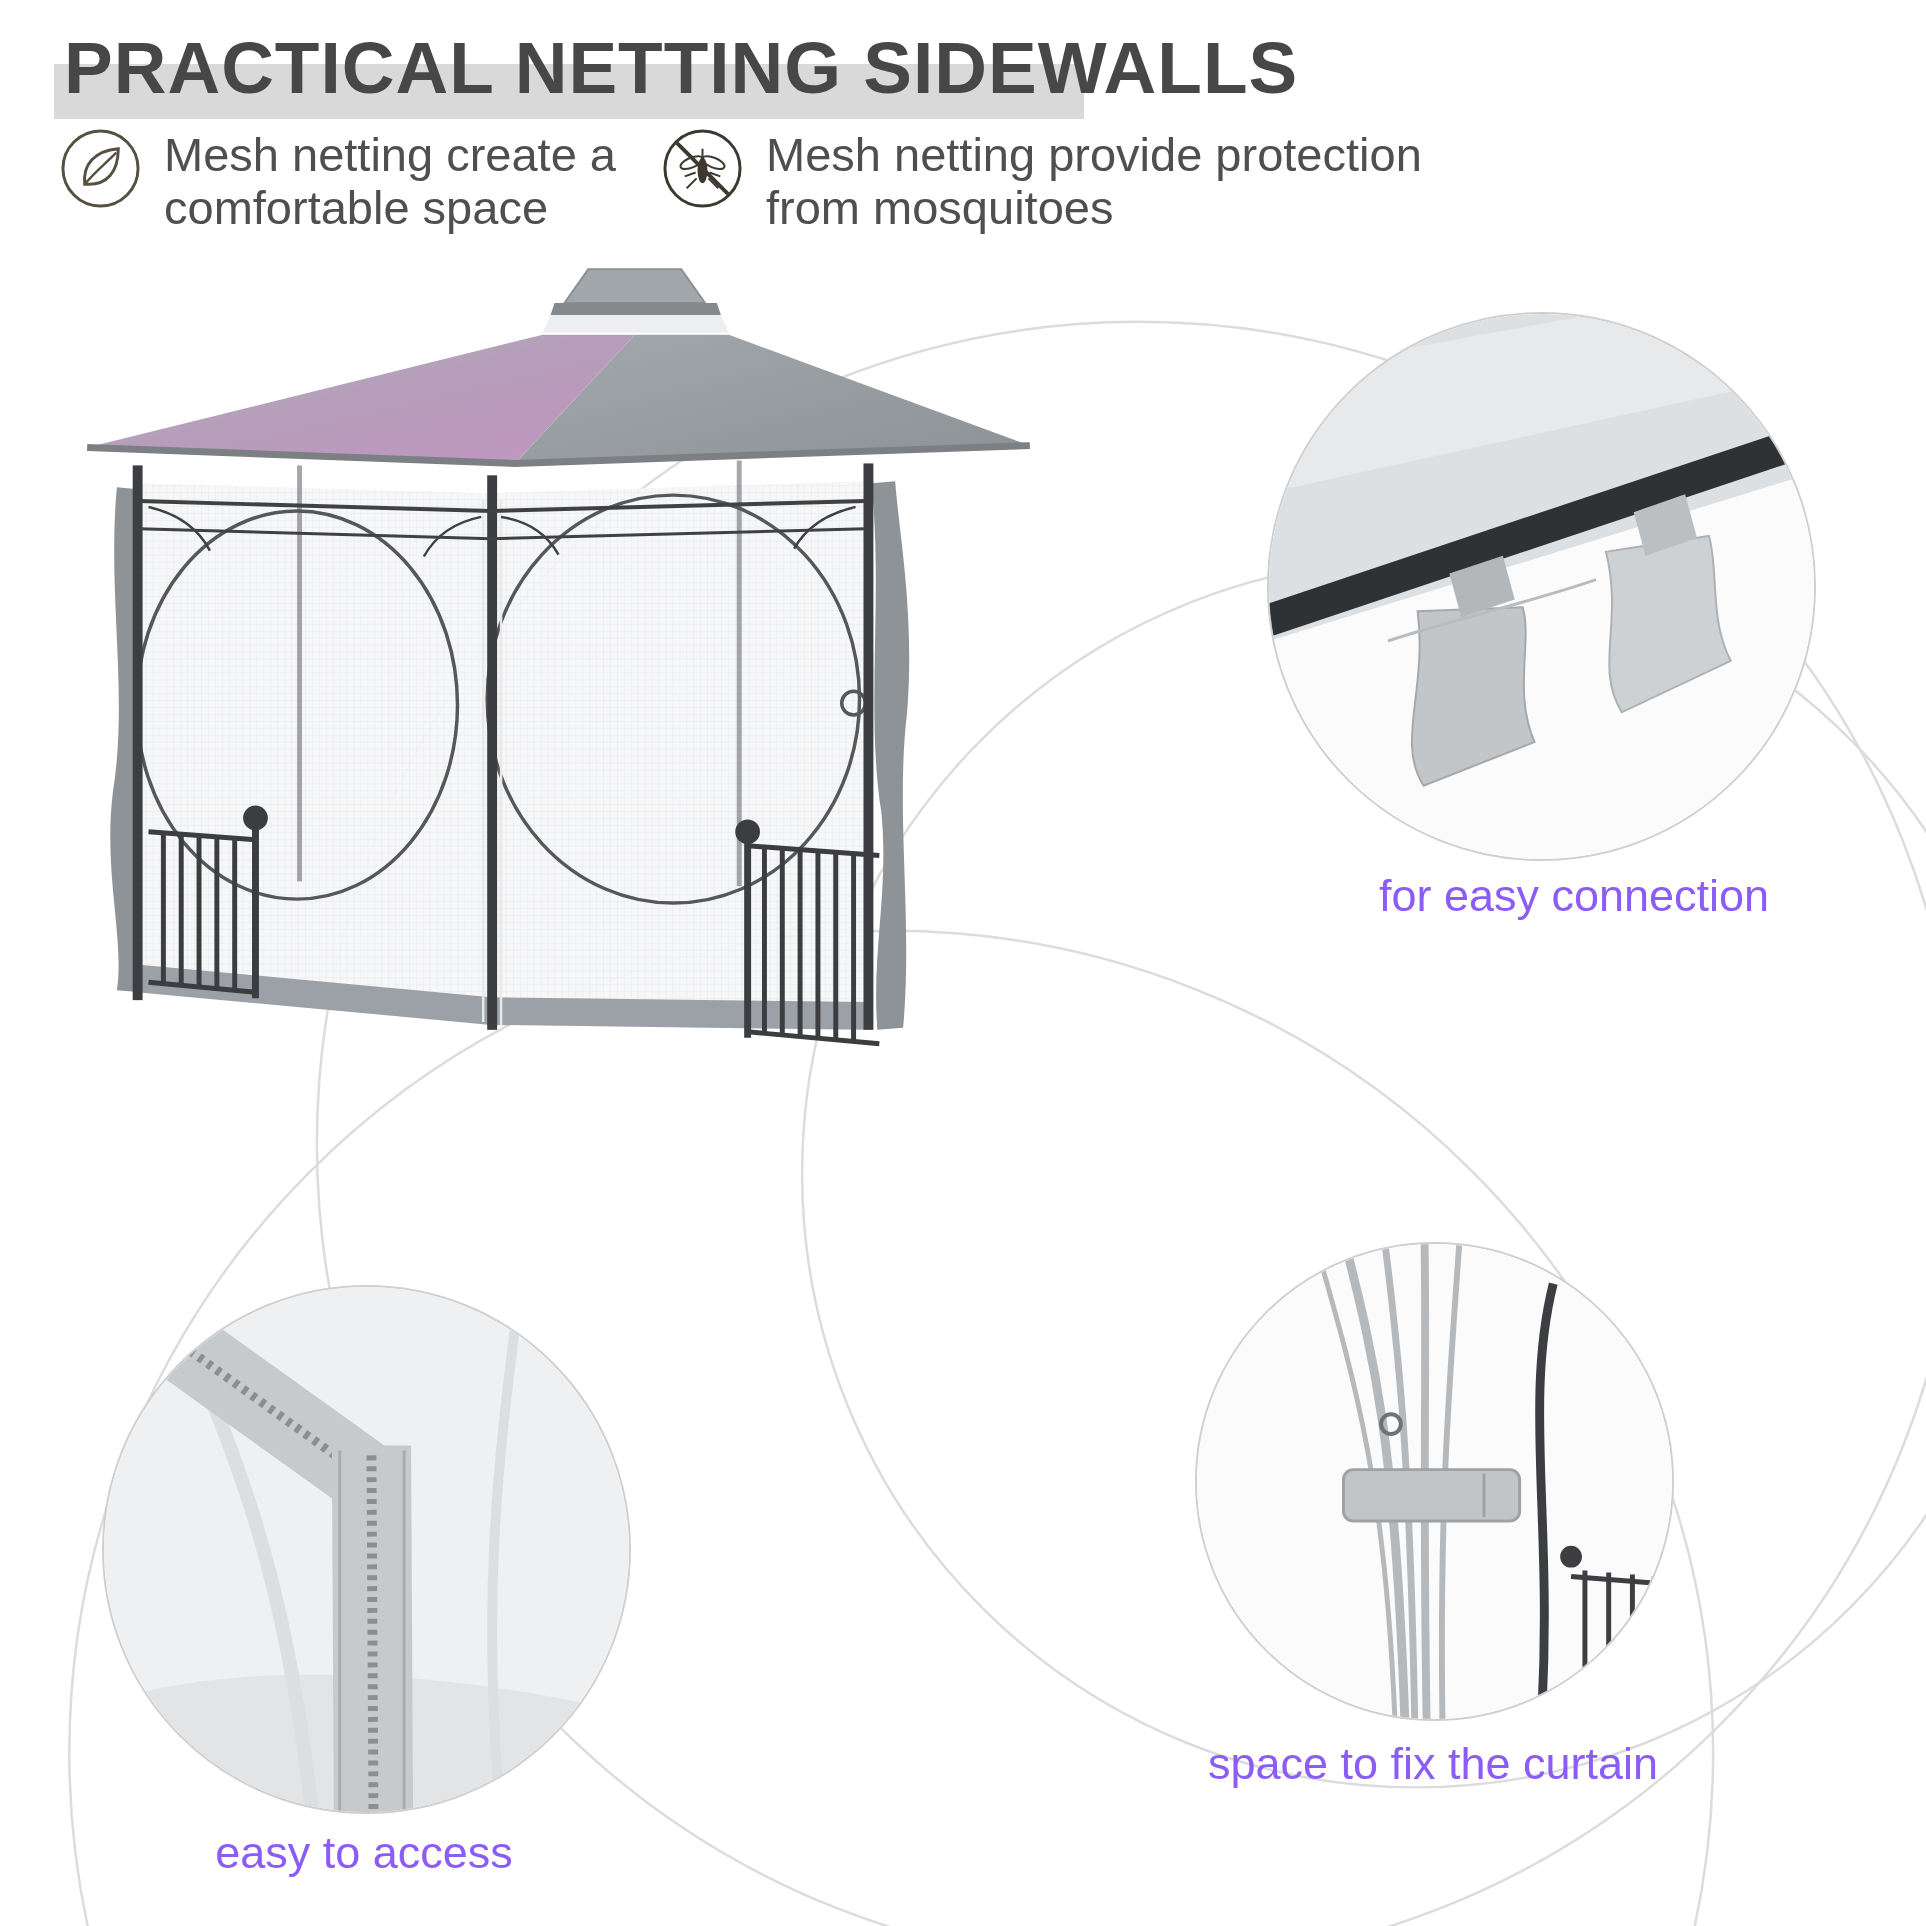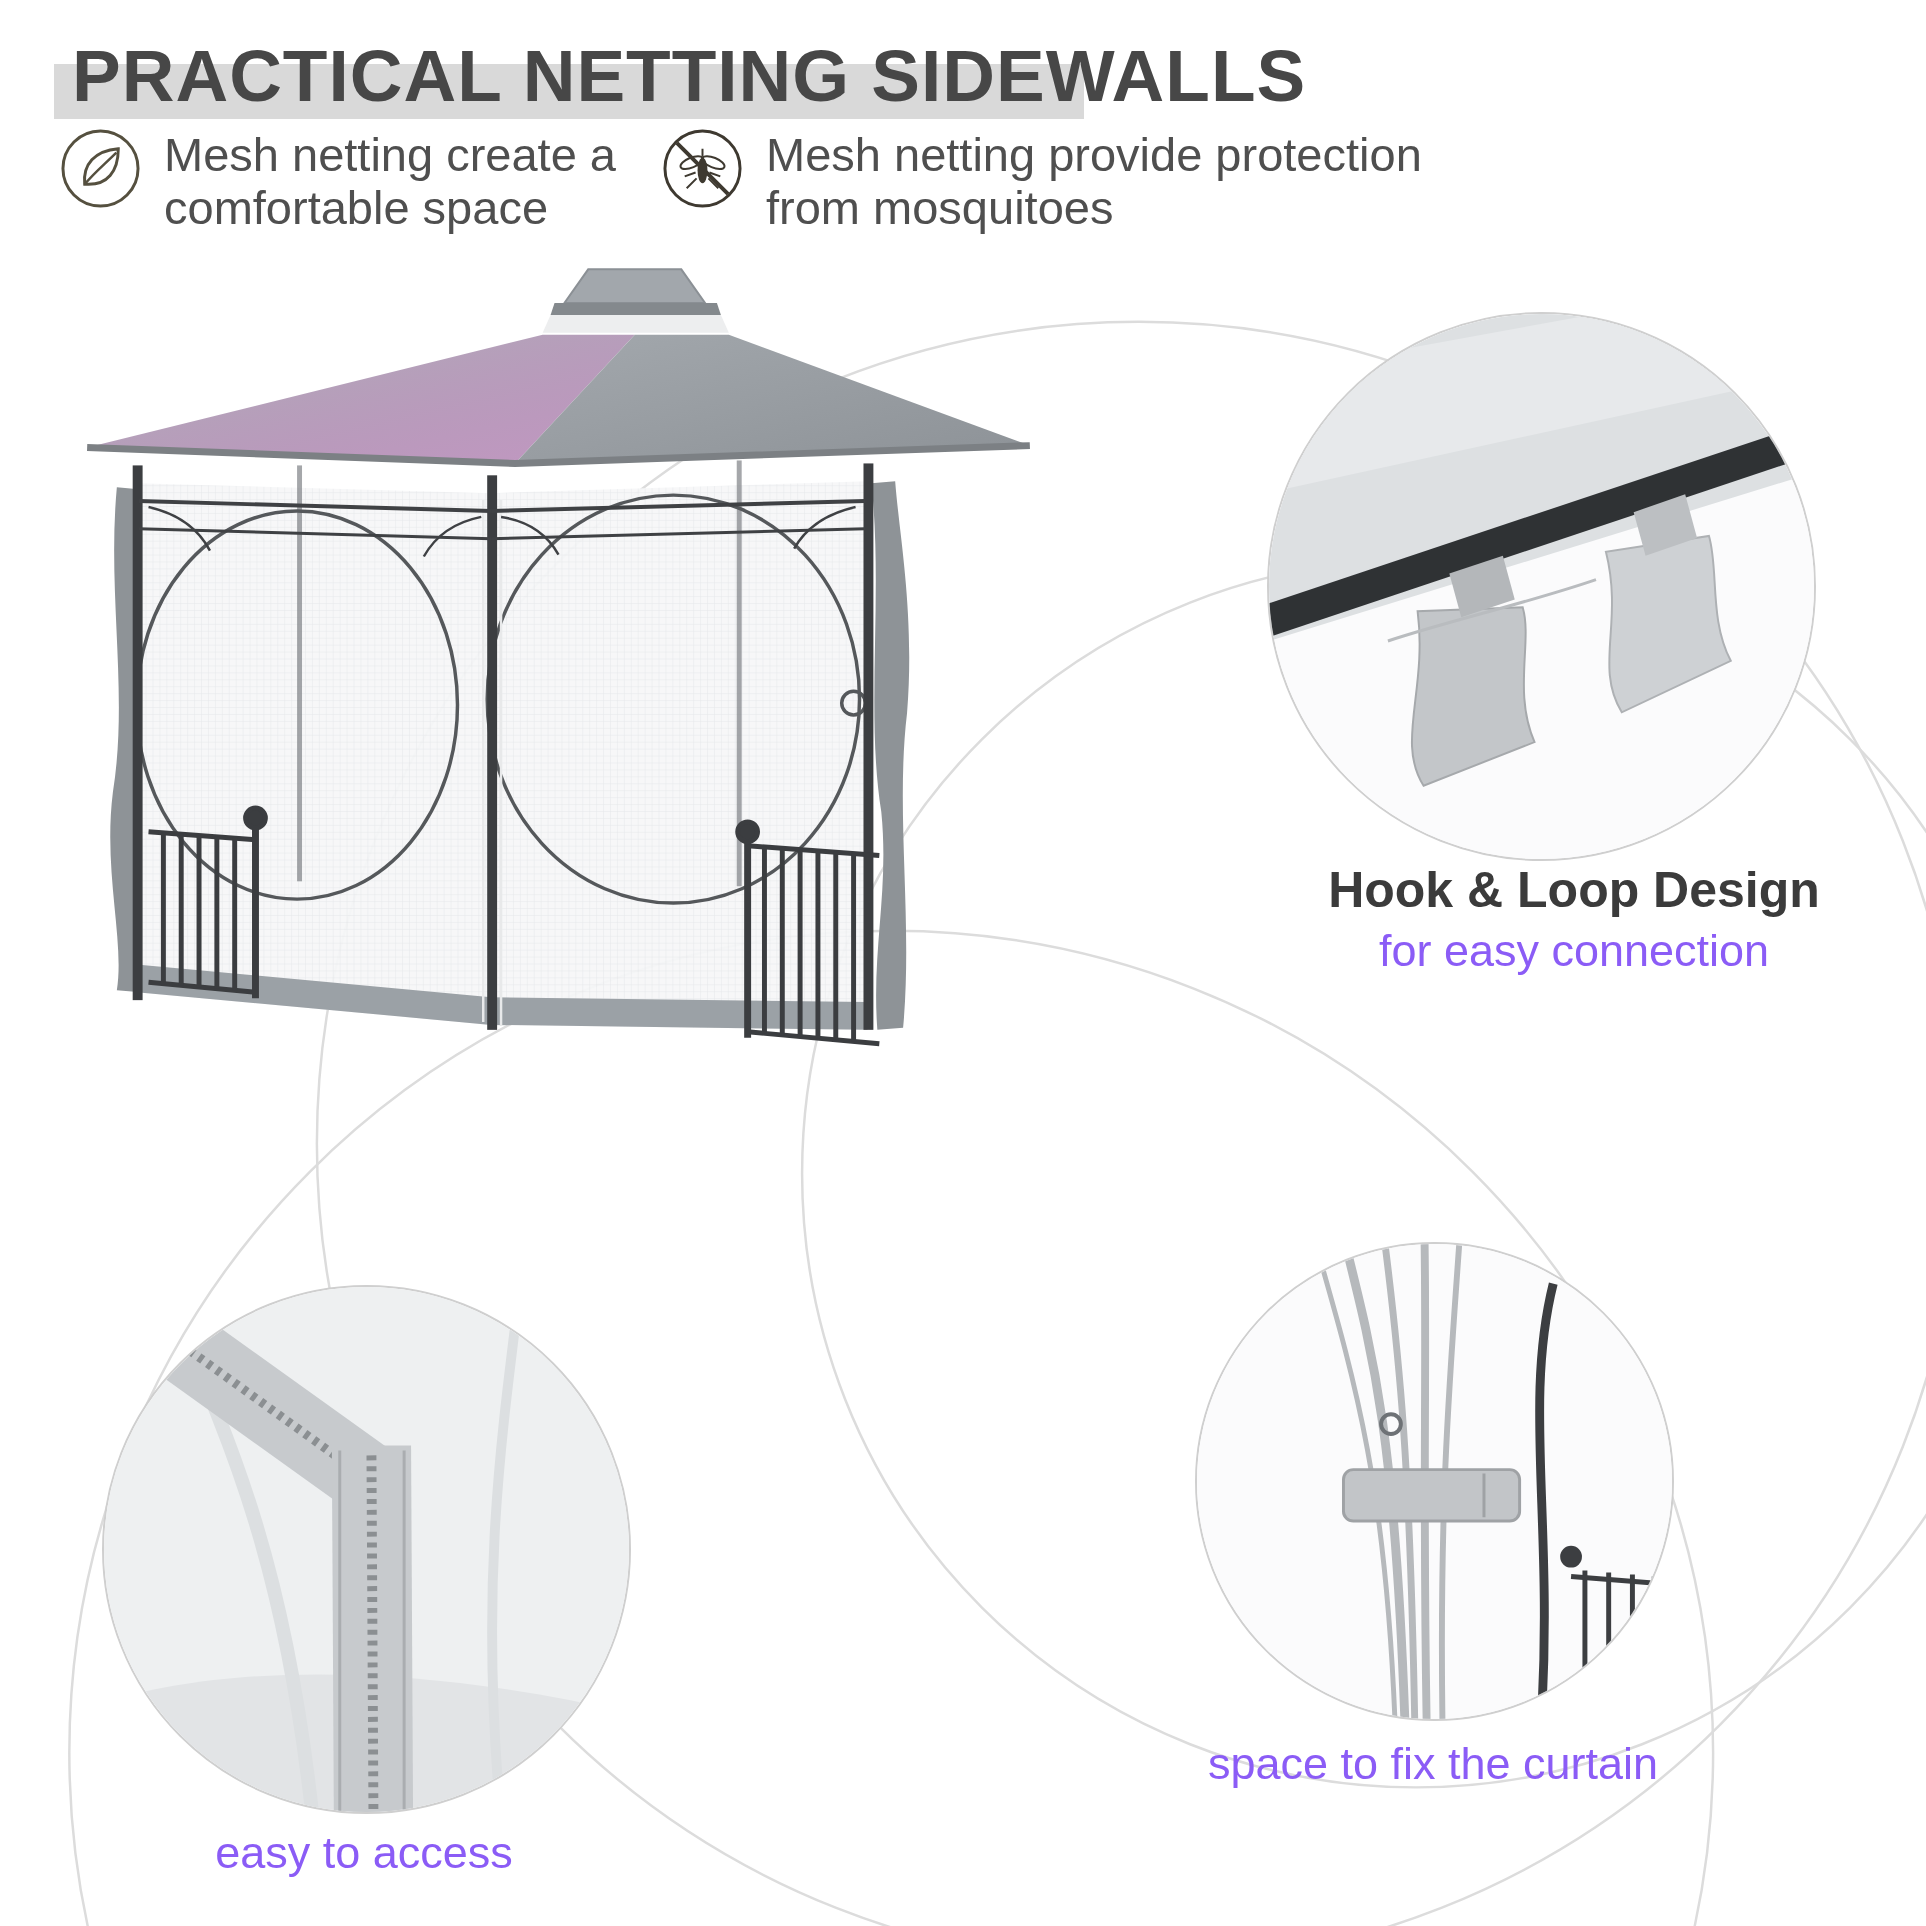--- a/index.html
+++ b/index.html
@@ -4,21 +4,21 @@
 <style>
   html,body{margin:0;padding:0;background:#fff;}
   .canvas{
     position:relative;width:1927px;height:1927px;overflow:hidden;background:#fff;
     font-family:"Liberation Sans", sans-serif;color:var(--body-text,#4f4f4f);
   }
   
   .title-wrap{position:absolute;left:54px;top:18px;width:1109px;height:119px;}
   .title-bar{position:absolute;left:0;top:46px;width:1030px;height:55px;background:var(--title-bar,#d9d9d9);}
   .title{
-    position:absolute;left:2px;top:0;margin:16px;font-size:73px;font-weight:bold;
+    position:absolute;left:2px;top:0;margin:8px;font-size:73px;font-weight:bold;
     letter-spacing:1px;color:var(--title-text,#474747);white-space:nowrap;
   }
   
   .feature{position:absolute;display:flex;align-items:flex-start;gap:22px;}
   .feature-1{left:59px;top:127px;}
   .feature-2{left:661px;top:127px;}
   .ficon{flex:0 0 auto;width:83px;height:83px;display:block;}
   .ftext{font-size:47px;line-height:1.12;color:var(--body-text,#4f4f4f);padding-top:2px;}
   
   .scene{position:absolute;left:0;top:0;width:1927px;height:1927px;}
@@ -189,21 +189,20 @@
       <path d="M0,60 L550,-40 L550,60 L0,180 Z" fill="#e7e9eb"></path>
       <path d="M0,292 L550,108 L550,142 L0,326 Z" fill="#2f3234"></path>
       <path d="M150,300 C160,380 128,432 156,476 L268,432 C246,382 266,330 256,296 Z" fill="#c3c6c9" stroke="#a6a9ac" stroke-width="2"></path>
       <path d="M340,240 C358,312 328,356 356,402 L466,350 C444,308 454,258 444,224 Z" fill="#ced1d4" stroke="#aeb1b4" stroke-width="2"></path>
       <path d="M182,262 L236,244 L248,288 L194,306 Z" fill="#b4b7ba"></path>
       <path d="M368,200 L420,182 L432,226 L380,244 Z" fill="#bcbfc2"></path>
       <path d="M120,330 C180,310 260,292 330,268" stroke="#b9bcbf" stroke-width="3" fill="none"></path>
     </svg>
   </div>
   <div class="callout-label label-hook">
-    <div class="callout-title">Hook &amp; Loop Design</div>
     <div class="callout-sub">for easy connection</div>
   </div>
 
   <div class="callout-circle callout-zip-circle">
     <svg viewBox="0 0 530 530">
       <rect width="530" height="530" fill="#eef0f1"></rect>
       <path d="M0,420 C120,380 320,380 530,430 L530,530 L0,530 Z" fill="#e2e4e6"></path>
       <path d="M60,0 C120,140 180,260 210,530" stroke="#dcdfe1" stroke-width="14" fill="none"></path>
       <path d="M420,0 C400,160 380,300 400,530" stroke="#dcdfe1" stroke-width="10" fill="none"></path>
       <polygon points="30,70 85,18 300,172 245,224" fill="#c7cacd"></polygon>

